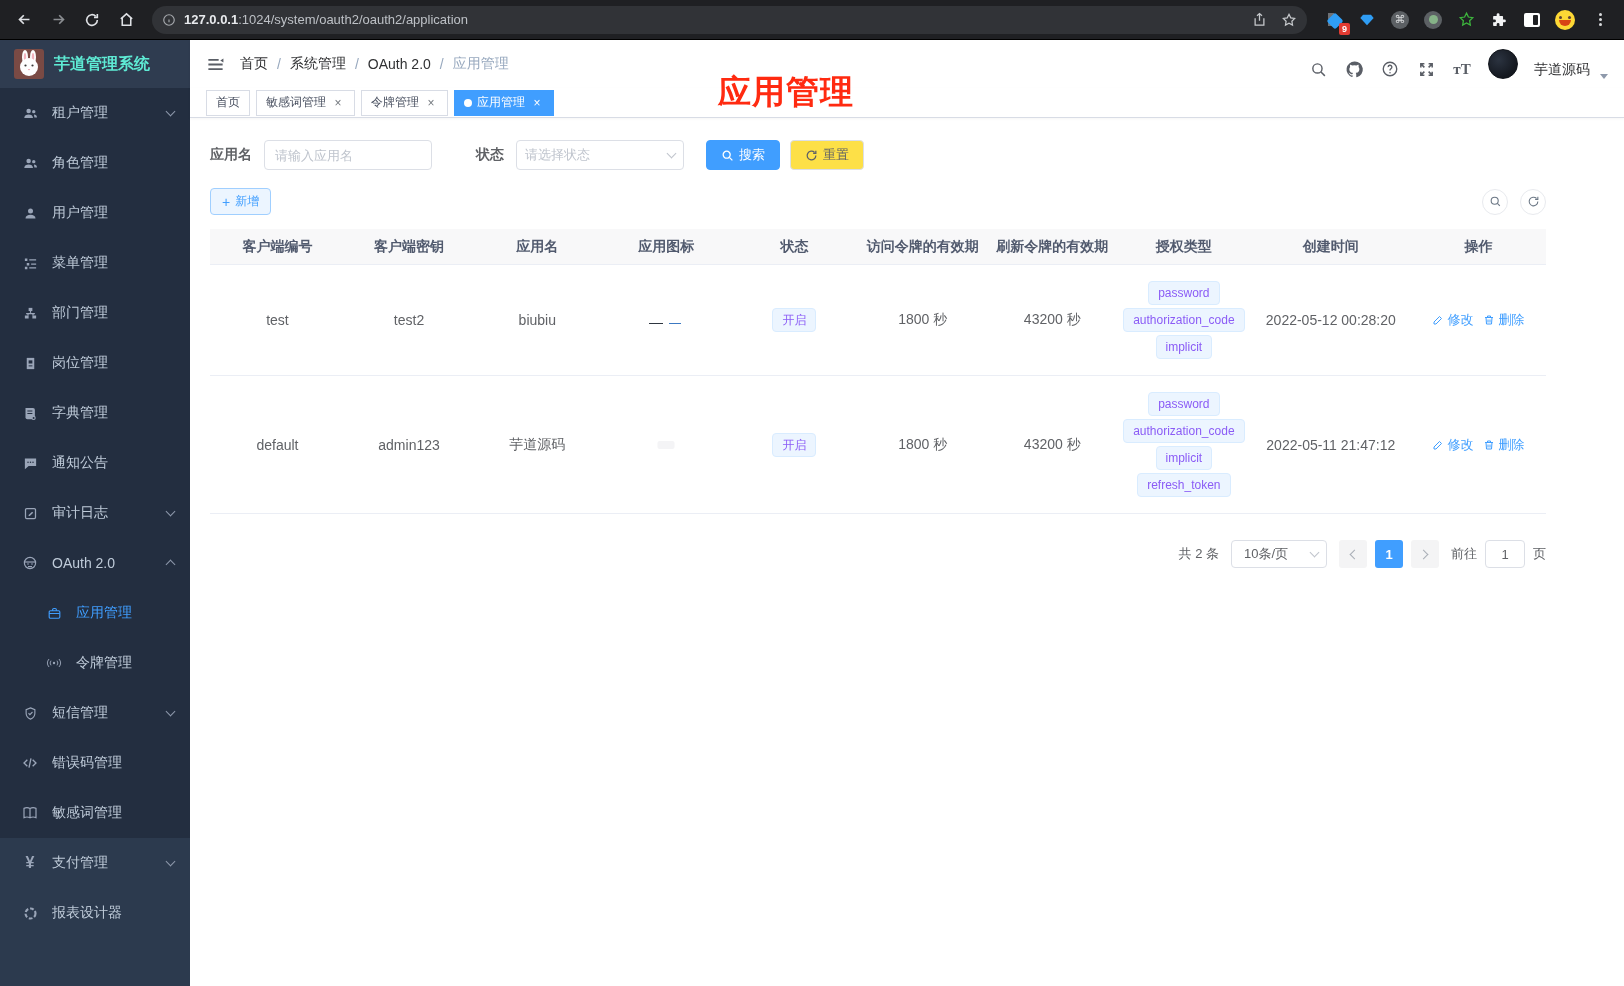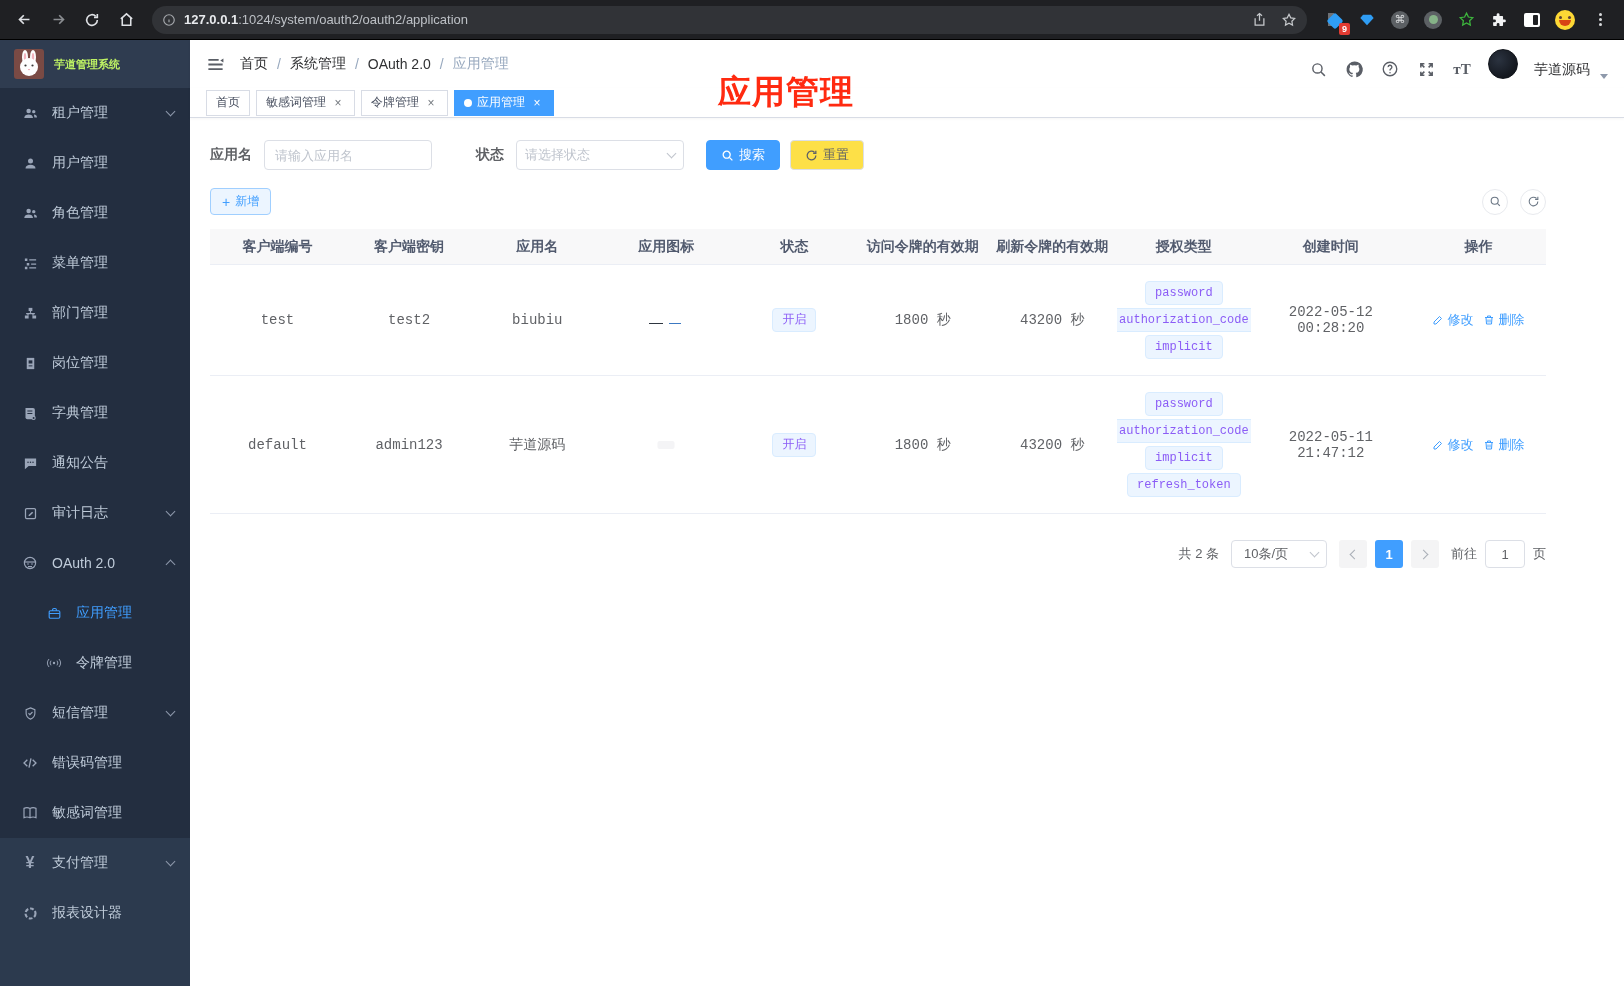--- a/index.html
+++ b/index.html
@@ -30,21 +30,21 @@
   .emoji:after { content:""; position:absolute; left:4px; top:10px; width:12px; height:6px; border-radius:0 0 10px 10px; background:#d84315; }
   .splitic { width:16px; height:14px; background:#fff; border-radius:2px; position:relative; }
   .splitic:before { content:""; position:absolute; right:2px; top:2px; width:5px; height:10px; background:#1f2023; border-radius:1px; }
   .dots3 { display:flex; flex-direction:column; gap:2px; }
   .dots3 i { width:3px; height:3px; border-radius:50%; background:#d7d9db; }
 
   
   .app { flex:1; display:flex; min-height:0; }
   .sidebar { width:190px; flex:none; background:#2a3649; display:flex; flex-direction:column; color:#bfcbd9; }
   .logo { height:48px; background:#2f3c50; display:flex; align-items:center; gap:10px; padding:0 14px; flex:none; }
-  .logo .logotitle { color:#bef264; font-size:11px; font-weight:700; white-space:nowrap; }
+  .logo .logotitle { color:#5eead4; font-size:16px; font-weight:700; white-space:nowrap; }
   .menu { }
   .menu.sub-block { background:#232e40; }
   .menu.root-block { background:#2c3a4e; flex:1; }
   .mitem { height:50px; display:flex; align-items:center; padding:0 16px 0 22px; gap:14px; font-size:14px; cursor:pointer; }
   .mitem .micon { width:16px; height:16px; display:flex; align-items:center; justify-content:center; color:#9aa5b8; flex:none; font-size:13px; }
   .mitem.child { padding-left:46px; }
   .mitem.active, .mitem.active .micon { color:#409eff; }
   .mitem .mlabel { flex:1; white-space:nowrap; }
   .chev { width:7px; height:7px; border-right:1.5px solid #8e99ab; border-bottom:1.5px solid #8e99ab; flex:none; }
   .chev.down { transform:rotate(45deg); margin-top:-3px; }
@@ -83,21 +83,21 @@
   .fselect { width:168px; height:30px; border:1px solid #dcdfe6; border-radius:4px; padding:0 8px; font-size:13px; color:#bfc4cd; display:flex; align-items:center; justify-content:space-between; cursor:pointer; }
   .fselect .chev { border-color:#c0c4cc; }
   .btn { height:30px; border-radius:4px; font-size:13px; display:inline-flex; align-items:center; gap:5px; padding:0 14px; cursor:pointer; border:1px solid #dcdfe6; background:#fde047; color:#606266; }
   .btn.primary { background:#409eff; border-color:#409eff; color:#fff; }
   .btn.plain-primary { background:#ecf5ff; border-color:#a0cfff; color:#409eff; height:27px; font-size:12px; padding:0 11px; }
   .toolbar { display:flex; align-items:center; margin-bottom:14px; }
   .toolbar-right { margin-left:auto; display:flex; gap:12px; }
   .circbtn { width:26px; height:26px; border-radius:50%; background:#fff; border:1px solid #e8eaee; color:#6b7785; display:flex; align-items:center; justify-content:center; cursor:pointer; }
 
   
-  .dtable { width:100%; font-size:14px; color:#606266;font-family:Liberation Mono, monospace; }
+  .dtable { width:100%; font-size:14px; color:#606266; }
   .trow { display:grid; grid-template-columns:10.1% 9.6% 9.6% 9.7% 9.5% 9.7% 9.7% 10% 12% 10.1%; align-items:center; }
   .thead { background:#f8f8f9; height:36px; color:#515a6e; font-weight:700; border-bottom:1px solid #ebeef5; }
   .tcell { text-align:center; padding:4px 6px; overflow:hidden; }
   .tbody-row { border-bottom:1px solid #ebeef5; padding:12px 0; }
   .el-tag { display:inline-block; background:#ecf5ff; border:1px solid #d9ecff; color:#8b5cf6; font-size:12px; height:24px; line-height:22px; padding:0 9px; border-radius:4px; white-space:nowrap; }
   .grants { display:flex; flex-direction:column; align-items:center; gap:3px; }
   .oplinks { display:flex; align-items:center; justify-content:center; gap:10px; }
   .oplink { color:#409eff; font-size:13px; display:inline-flex; align-items:center; gap:3px; cursor:pointer; white-space:nowrap; }
   .appicon1 { width:42px; height:40px; background:#15181d; margin:0 auto; position:relative; border-radius:1px; }
   .appicon1 i { position:absolute; }
@@ -241,36 +241,36 @@
                 <circle cx="17.2" cy="9" r="2.7"></circle>
                 <path d="M17.5 13.5c2.8.2 4.9 1.8 4.9 5h-4.2"></path>
               </svg>
             </span>
           <span class="mlabel">租户管理</span>
           <span class="chev down"></span>
         </div>
         <div class="mitem">
           <span class="micon">
               <svg width="15" height="15" viewBox="0 0 24 24" fill="currentColor">
-                <circle cx="12" cy="8" r="4"></circle>
-                <path d="M4 20c0-4 3.6-6 8-6s8 2 8 6z"></path>
-              </svg>
-            </span>
-          <span class="mlabel">用户管理</span>
-        </div>
-        <div class="mitem">
-          <span class="micon">
-              <svg width="15" height="15" viewBox="0 0 24 24" fill="currentColor">
                 <circle cx="9" cy="8" r="3.6"></circle>
                 <path d="M2 19c0-3.6 3.2-5.4 7-5.4s7 1.8 7 5.4z"></path>
                 <circle cx="17.2" cy="9" r="2.7"></circle>
                 <path d="M17.5 13.5c2.8.2 4.9 1.8 4.9 5h-4.2"></path>
               </svg>
             </span>
           <span class="mlabel">角色管理</span>
+        </div>
+        <div class="mitem">
+          <span class="micon">
+              <svg width="15" height="15" viewBox="0 0 24 24" fill="currentColor">
+                <circle cx="12" cy="8" r="4"></circle>
+                <path d="M4 20c0-4 3.6-6 8-6s8 2 8 6z"></path>
+              </svg>
+            </span>
+          <span class="mlabel">用户管理</span>
         </div>
         <div class="mitem">
           <span class="micon">
               <svg width="15" height="15" viewBox="0 0 24 24" fill="currentColor">
                 <path d="M3 4h4v4H3zM10 5h11v2H10zM6 11h4v4H6zM13 12h8v2h-8zM3 17h4v4H3zM10 18h11v2H10z"></path>
               </svg>
             </span>
           <span class="mlabel">菜单管理</span>
         </div>
         <div class="mitem">

